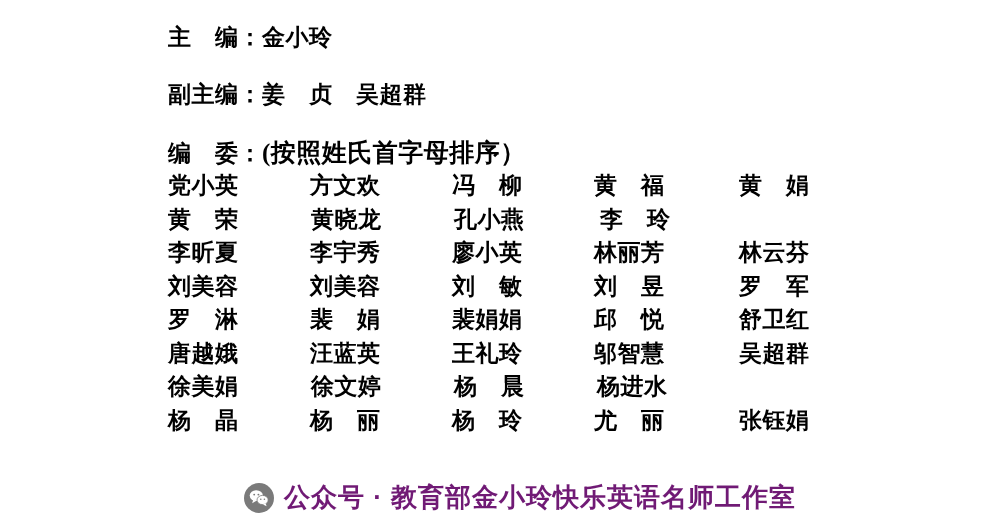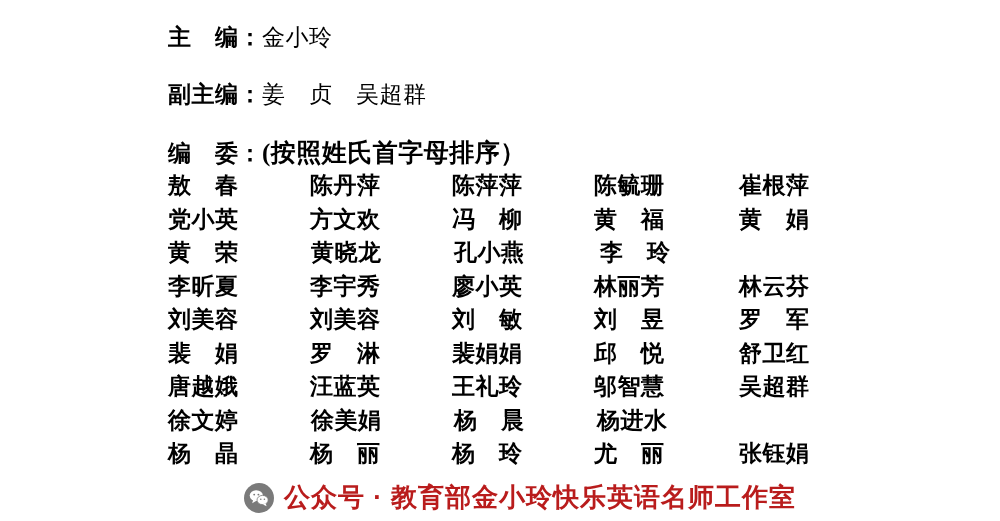--- a/index.html
+++ b/index.html
@@ -41,21 +41,21 @@
   .credit-label {
     white-space: pre;
     display: inline-block;
   }
   .credit-sep {
     display: inline-block;
     white-space: pre;
   }
   .credit-value {
     white-space: pre;
-    font-weight: normal;
+    font-weight: bold;
   }
   .credit-note {
     font-size: 25px;
     font-weight: bold;
     white-space: pre;
   }
 
   
   .name-grid {
     position: absolute;
@@ -99,21 +99,21 @@
     background: #7a7a7a;
     display: flex;
     align-items: center;
     justify-content: center;
     flex: 0 0 auto;
   }
   .wechat-badge svg { display: block; }
   .watermark-text {
     font-size: 26px;
     font-weight: bold;
-    color: #b91c1c;
+    color: #701a75;
     letter-spacing: 1px;
     white-space: pre;
     font-family: "Liberation Sans", "DejaVu Sans", sans-serif;
   }
 </style>
 </head>
 <body>
 
 <div class="page">
 
@@ -130,27 +130,20 @@
     </div>
     <div class="credit-row">
       <span class="credit-label">编　委</span>
       <span class="credit-sep">：</span>
       <span class="credit-note">(按照姓氏首字母排序）</span>
     </div>
   </div>
 
   <div class="name-grid">
     <div class="name-row">
-      <span class="name-cell c0">敖　春</span>
-      <span class="name-cell c1">陈丹萍</span>
-      <span class="name-cell c2">陈萍萍</span>
-      <span class="name-cell c3">陈毓珊</span>
-      <span class="name-cell c4">崔根萍</span>
-    </div>
-    <div class="name-row">
       <span class="name-cell c0">党小英</span>
       <span class="name-cell c1">方文欢</span>
       <span class="name-cell c2">冯　柳</span>
       <span class="name-cell c3">黄　福</span>
       <span class="name-cell c4">黄　娟</span>
     </div>
     <div class="name-row">
       <span class="name-cell c0">黄　荣</span>
       <span class="name-cell c1">黄晓龙</span>
       <span class="name-cell c3">孔小燕</span>
@@ -164,36 +157,36 @@
       <span class="name-cell c4">林云芬</span>
     </div>
     <div class="name-row">
       <span class="name-cell c0">刘美容</span>
       <span class="name-cell c1">刘美容</span>
       <span class="name-cell c2">刘　敏</span>
       <span class="name-cell c3">刘　昱</span>
       <span class="name-cell c4">罗　军</span>
     </div>
     <div class="name-row">
+      <span class="name-cell c0">罗　淋</span>
       <span class="name-cell c1">裴　娟</span>
-      <span class="name-cell c0">罗　淋</span>
       <span class="name-cell c2">裴娟娟</span>
       <span class="name-cell c3">邱　悦</span>
       <span class="name-cell c4">舒卫红</span>
     </div>
     <div class="name-row">
       <span class="name-cell c0">唐越娥</span>
       <span class="name-cell c1">汪蓝英</span>
       <span class="name-cell c2">王礼玲</span>
       <span class="name-cell c3">邬智慧</span>
       <span class="name-cell c4">吴超群</span>
     </div>
     <div class="name-row">
+      <span class="name-cell c0">徐美娟</span>
       <span class="name-cell c1">徐文婷</span>
-      <span class="name-cell c0">徐美娟</span>
       <span class="name-cell c2">杨　晨</span>
       <span class="name-cell c4">杨进水</span>
     </div>
     <div class="name-row">
       <span class="name-cell c0">杨　晶</span>
       <span class="name-cell c1">杨　丽</span>
       <span class="name-cell c2">杨　玲</span>
       <span class="name-cell c3">尤　丽</span>
       <span class="name-cell c4">张钰娟</span>
     </div>

